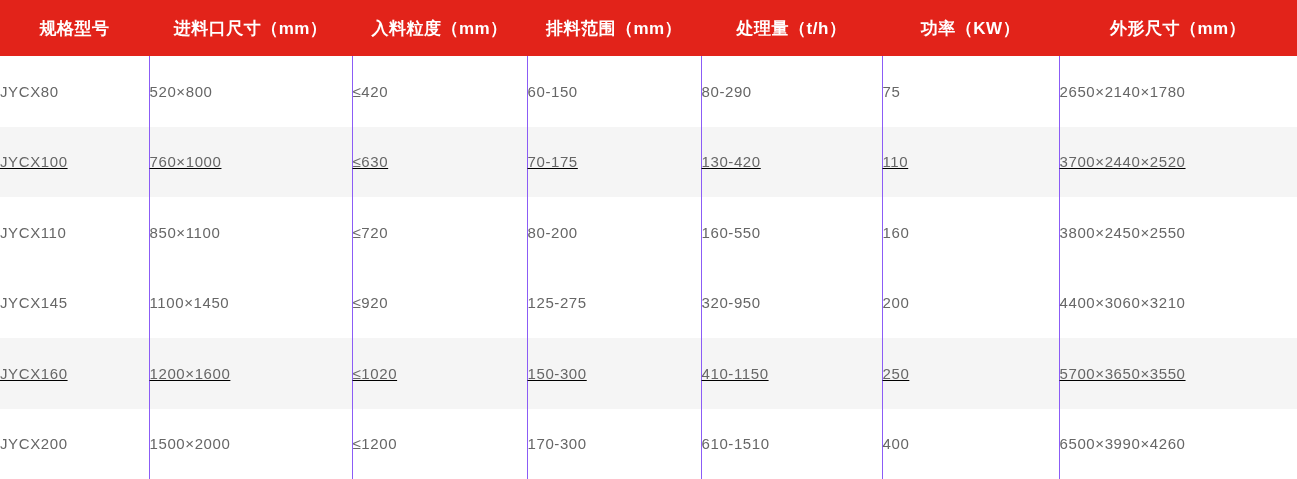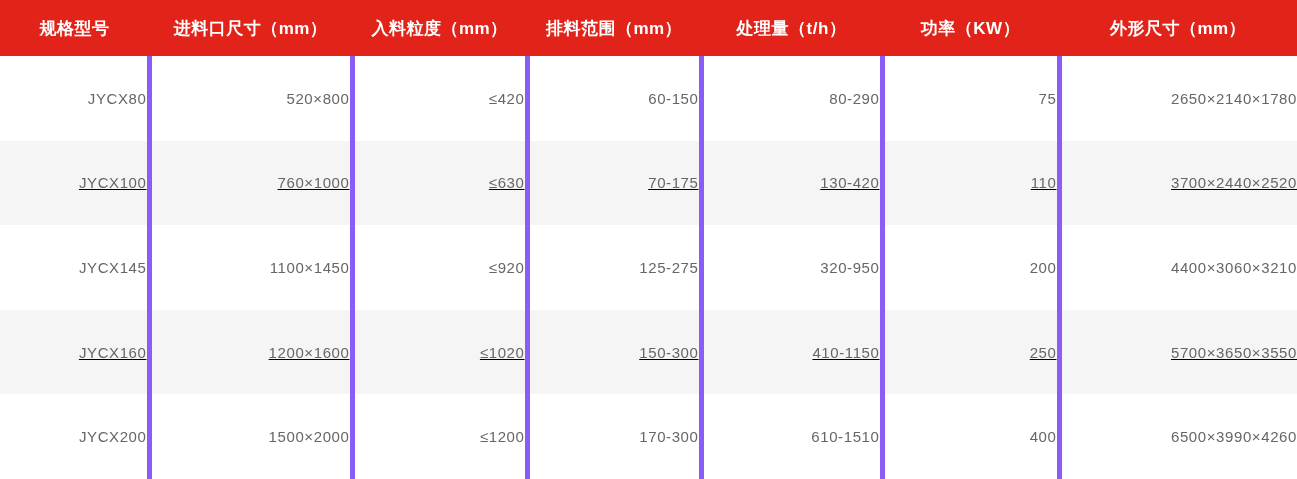--- a/index.html
+++ b/index.html
@@ -37,30 +37,30 @@
     color: #ffffff;
     font-size: 17px;
     font-weight: bold;
     text-align: center;
     vertical-align: middle;
     padding: 0;
     letter-spacing: 0.5px;
     white-space: nowrap;
   }
   tbody td {
-    text-align: right;
+    text-align: left;
     vertical-align: middle;
     font-size: 15px;
     color: #666666;
     padding: 0;
     letter-spacing: 0.6px;
     white-space: nowrap;
   }
   tbody td + td {
-    border-left: 5px solid #8b5cf6;
+    border-left: 1px solid #8b5cf6;
   }
   tbody tr.striped {
     background: #f5f5f5;
     text-decoration: underline;
   }
 </style>
 </head>
 <body>
 
 <div class="page">
@@ -98,20 +98,29 @@
       <tr class="striped">
         <td>JYCX100</td>
         <td>760×1000</td>
         <td>≤630</td>
         <td>70-175</td>
         <td>130-420</td>
         <td>110</td>
         <td>3700×2440×2520</td>
       </tr>
       <tr>
+        <td>JYCX110</td>
+        <td>850×1100</td>
+        <td>≤720</td>
+        <td>80-200</td>
+        <td>160-550</td>
+        <td>160</td>
+        <td>3800×2450×2550</td>
+      </tr>
+      <tr>
         <td>JYCX145</td>
         <td>1100×1450</td>
         <td>≤920</td>
         <td>125-275</td>
         <td>320-950</td>
         <td>200</td>
         <td>4400×3060×3210</td>
       </tr>
       <tr class="striped">
         <td>JYCX160</td>

